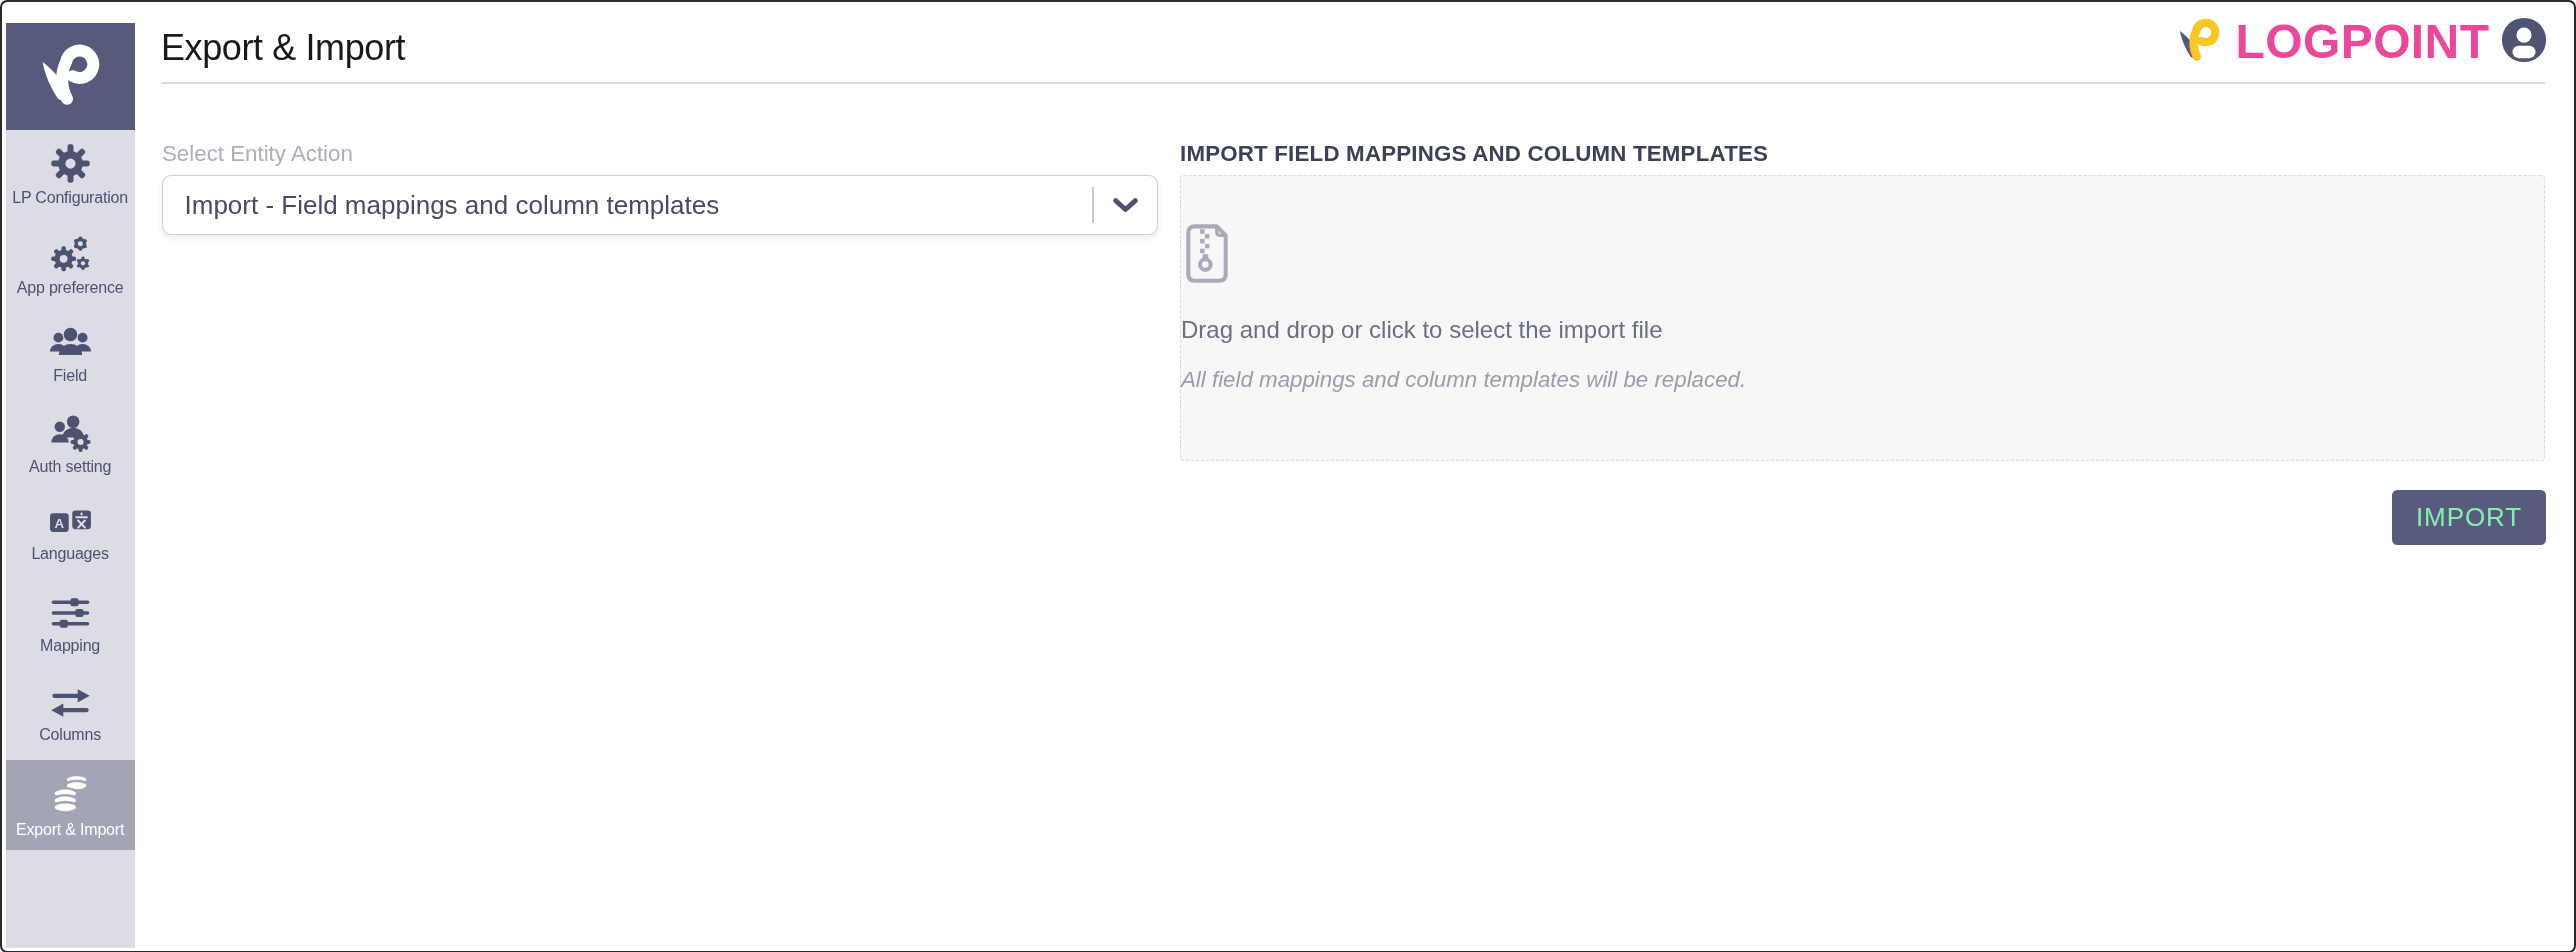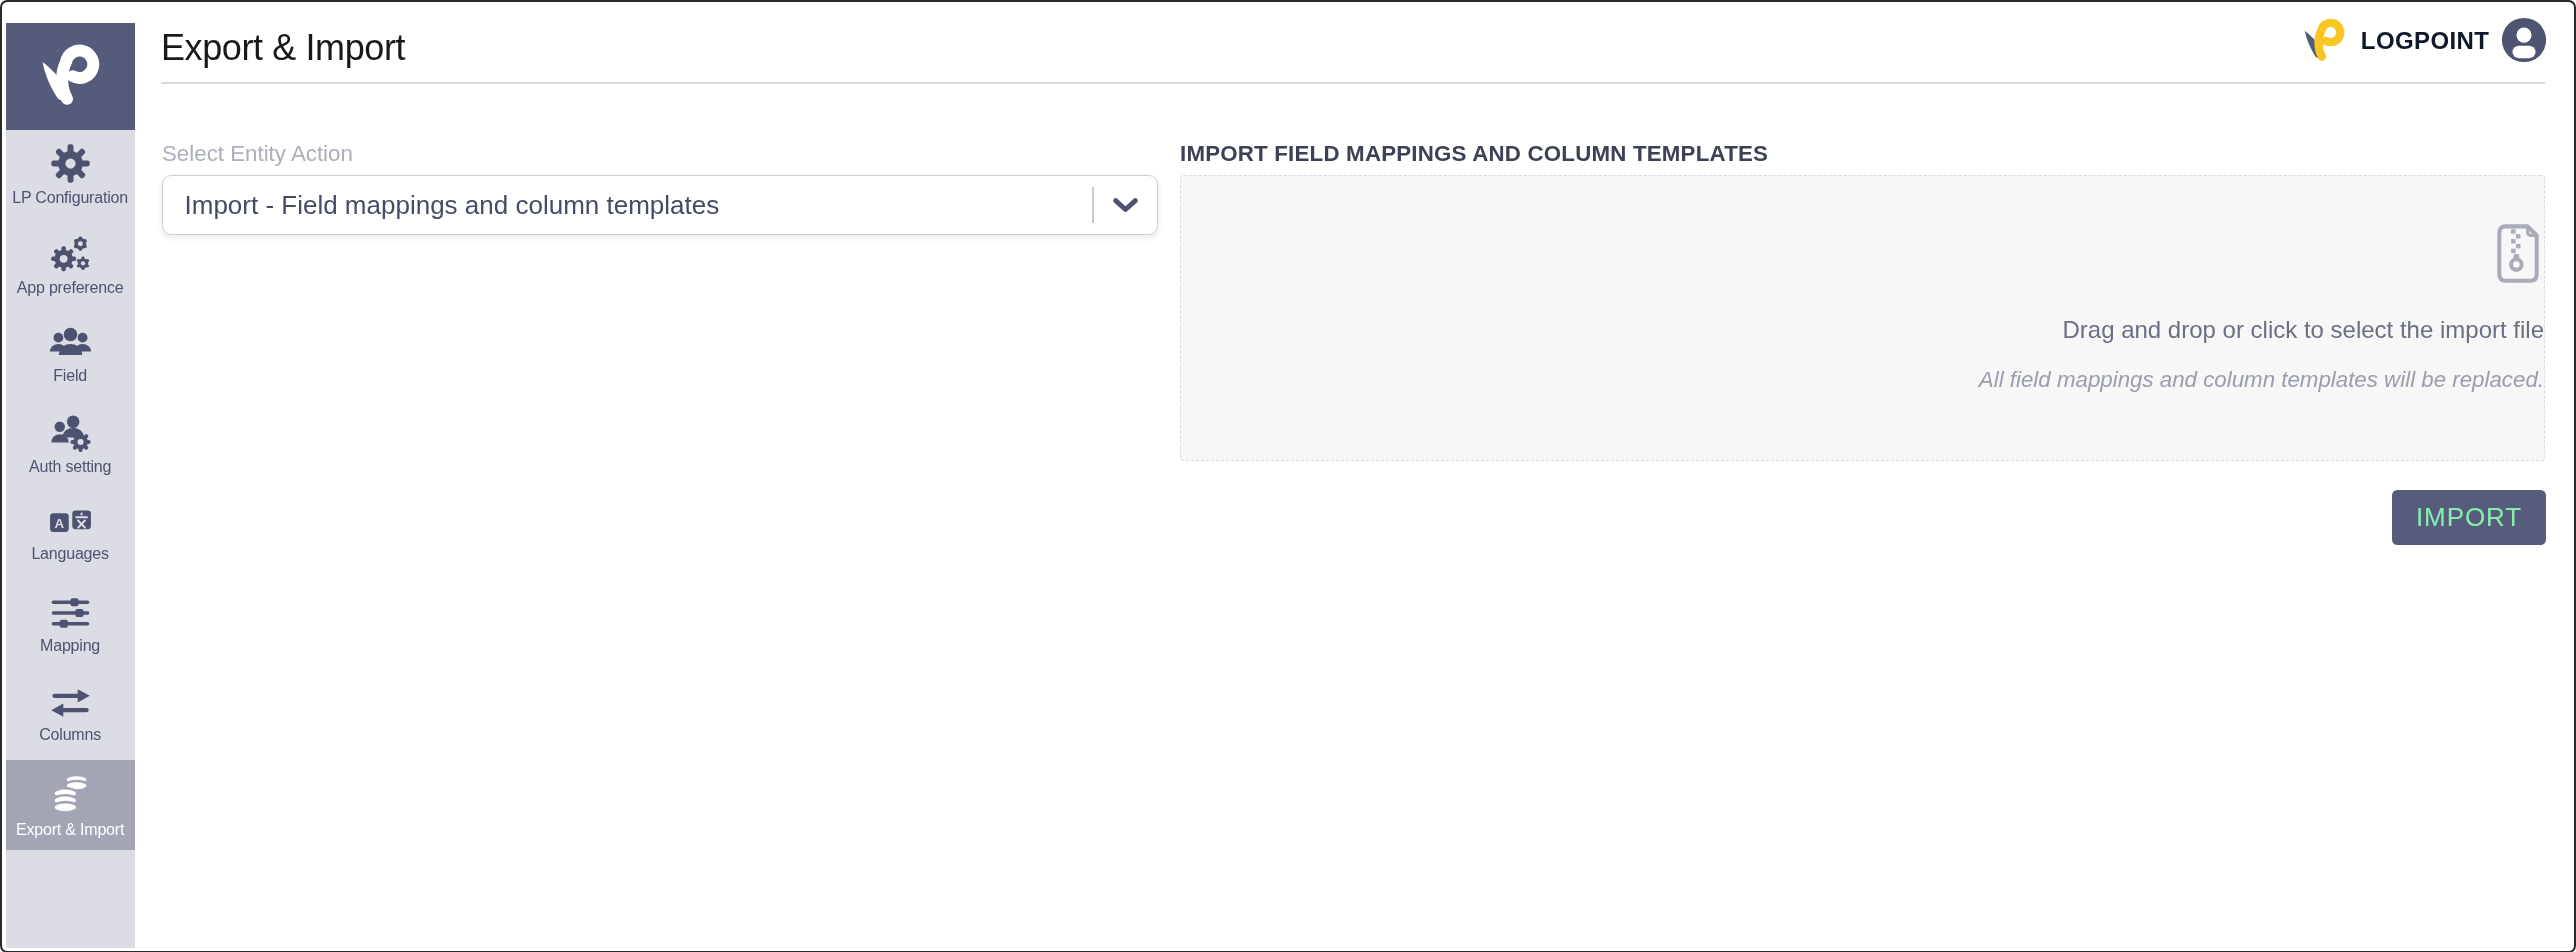--- a/index.html
+++ b/index.html
@@ -33,21 +33,21 @@
 
   
   .page-title {
     position:absolute; left:159px; top:25px;
     font-size:36px; font-weight:500; color:#191919; letter-spacing:-0.4px;
   }
   .brand-cluster {
     position:absolute; right:27px; top:14.3px; height:50px;
     display:flex; align-items:center; gap:11.6px;
   }
-  .brand-text { font-size:24px; font-weight:700; color:#0f172a; letter-spacing:0.4px; }
+  .brand-text { font-size:48px; font-weight:700; color:#ec4899; letter-spacing:0.4px; }
   .header-divider {
     position:absolute; left:159px; top:80px; width:2384px; height:1.8px;
     background:#dbdbdb;
   }
 
   
   .select-label {
     position:absolute; left:160px; top:139px;
     font-size:22.3px; color:#abaebc;
   }
@@ -64,21 +64,21 @@
   .select-chevron { margin:0 18px; display:flex; }
 
   
   .panel-heading {
     position:absolute; left:1178px; top:139px;
     font-size:22.3px; font-weight:600; color:#3c4155; letter-spacing:0.2px;
   }
   .dropzone {
     position:absolute; left:1178px; top:173px; width:1365px; height:286px;
     background:#f7f7f8; border:1.8px dashed #dbdbde; border-radius:3.6px;
-    display:flex; flex-direction:column; align-items:flex-end; cursor:pointer;
+    display:flex; flex-direction:column; align-items:flex-start; cursor:pointer;
   }
   .zip-ico { margin-top:46px; }
   .drop-text { margin-top:27px; font-size:24px; color:#6a6f84; }
   .drop-note { margin-top:23px; font-size:22.3px; font-style:italic; color:#9a9dac; }
 
   .import-btn {
     position:absolute; left:2390px; top:488px; width:154px; height:55px;
     background:#575c7d; color:#86efac; border:none; border-radius:5.4px;
     font-family:"Liberation Sans", sans-serif;
     font-size:26px; letter-spacing:0.9px; cursor:pointer;

